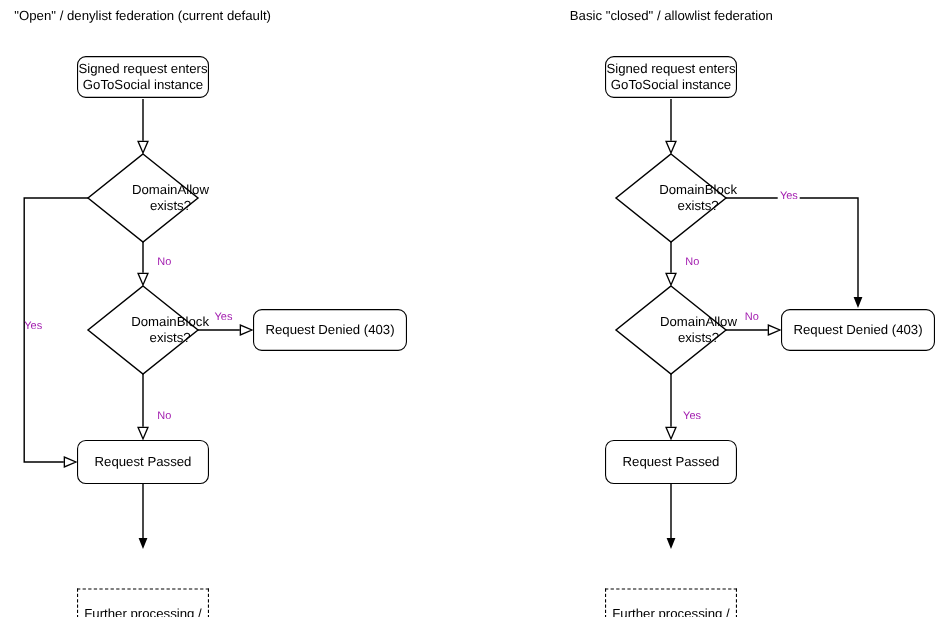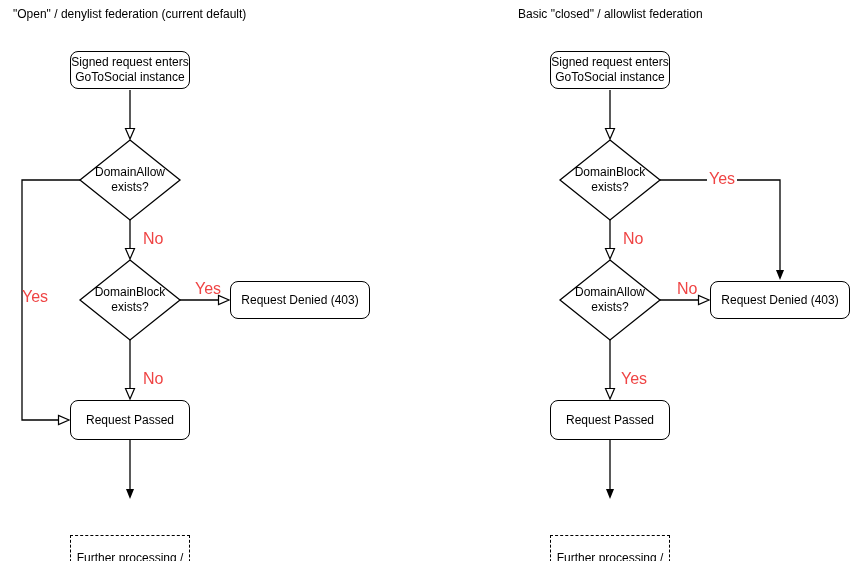--- a/index.html
+++ b/index.html
@@ -48,30 +48,30 @@
     text-align: center;
     font-size: 12px;
     line-height: 15px;
     color: #000000;
   }
   .diamond-label {
     position: absolute;
     z-index: 3;
     display: flex;
     align-items: center;
-    justify-content: center;
+    justify-content: flex-end;
     background: transparent;
   }
   .edge-label {
     position: absolute;
     z-index: 4;
-    font-size: 16px;
+    font-size: 10px;
     line-height: 13px;
     white-space: pre;
-    color: #ef4444;
+    color: #a21caf;
   }
   .edge-label.on-line {
     background: #ffffff;
     padding: 0 2px;
   }
 </style>
 </head>
 <body>
 
 <div id="canvas">

